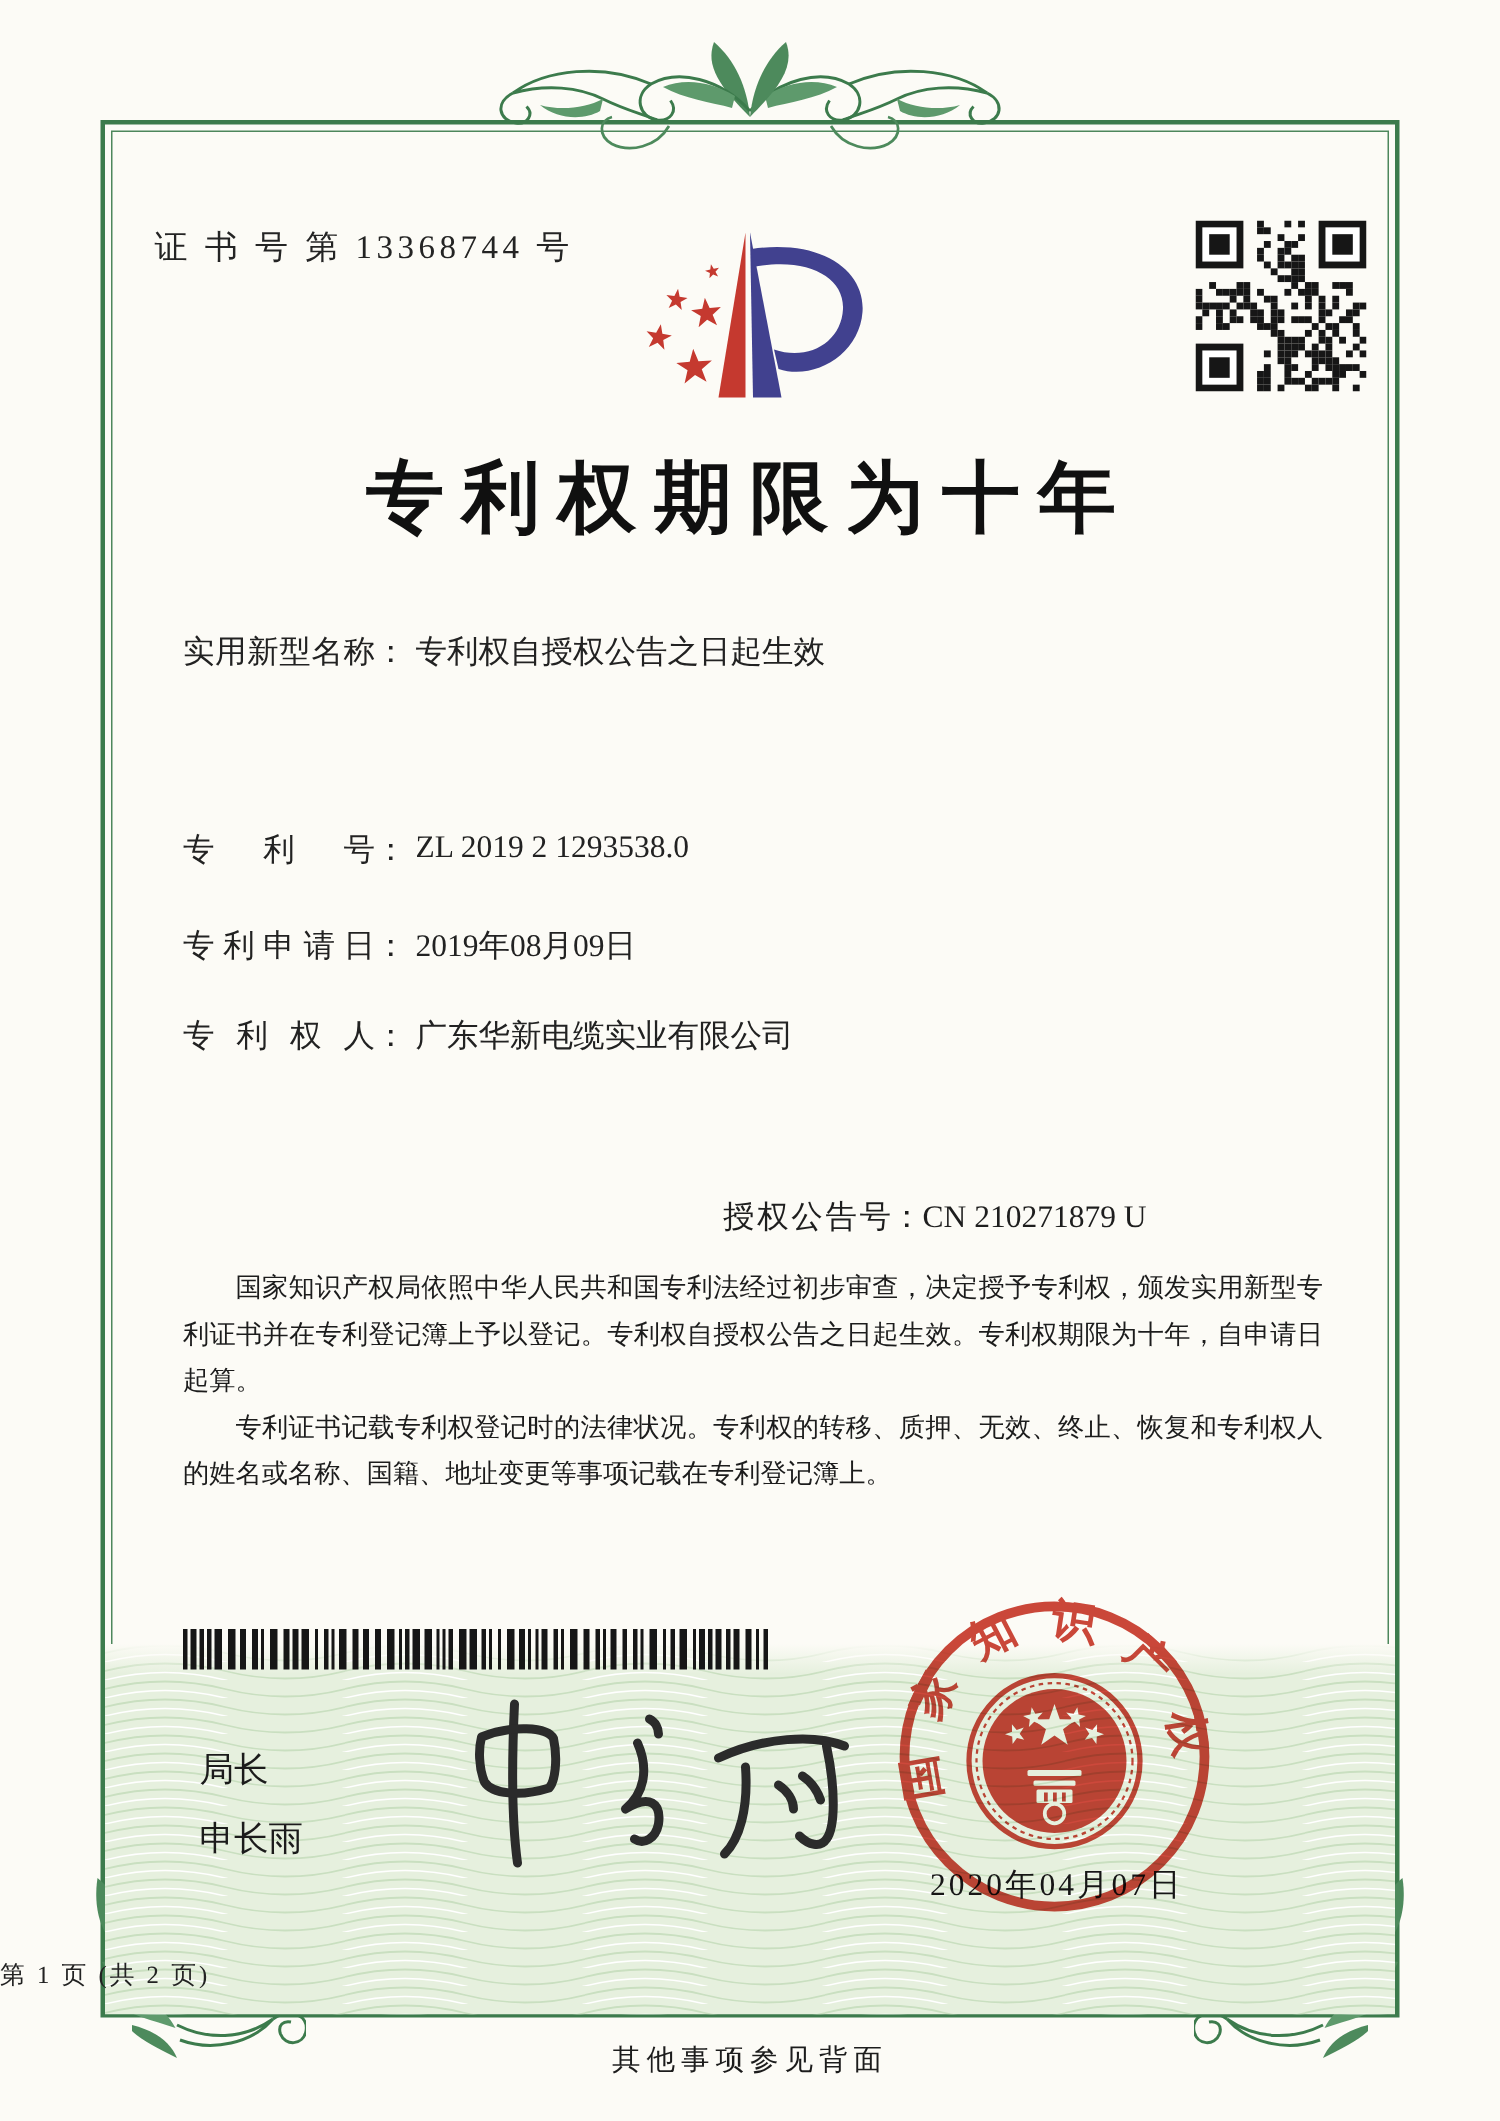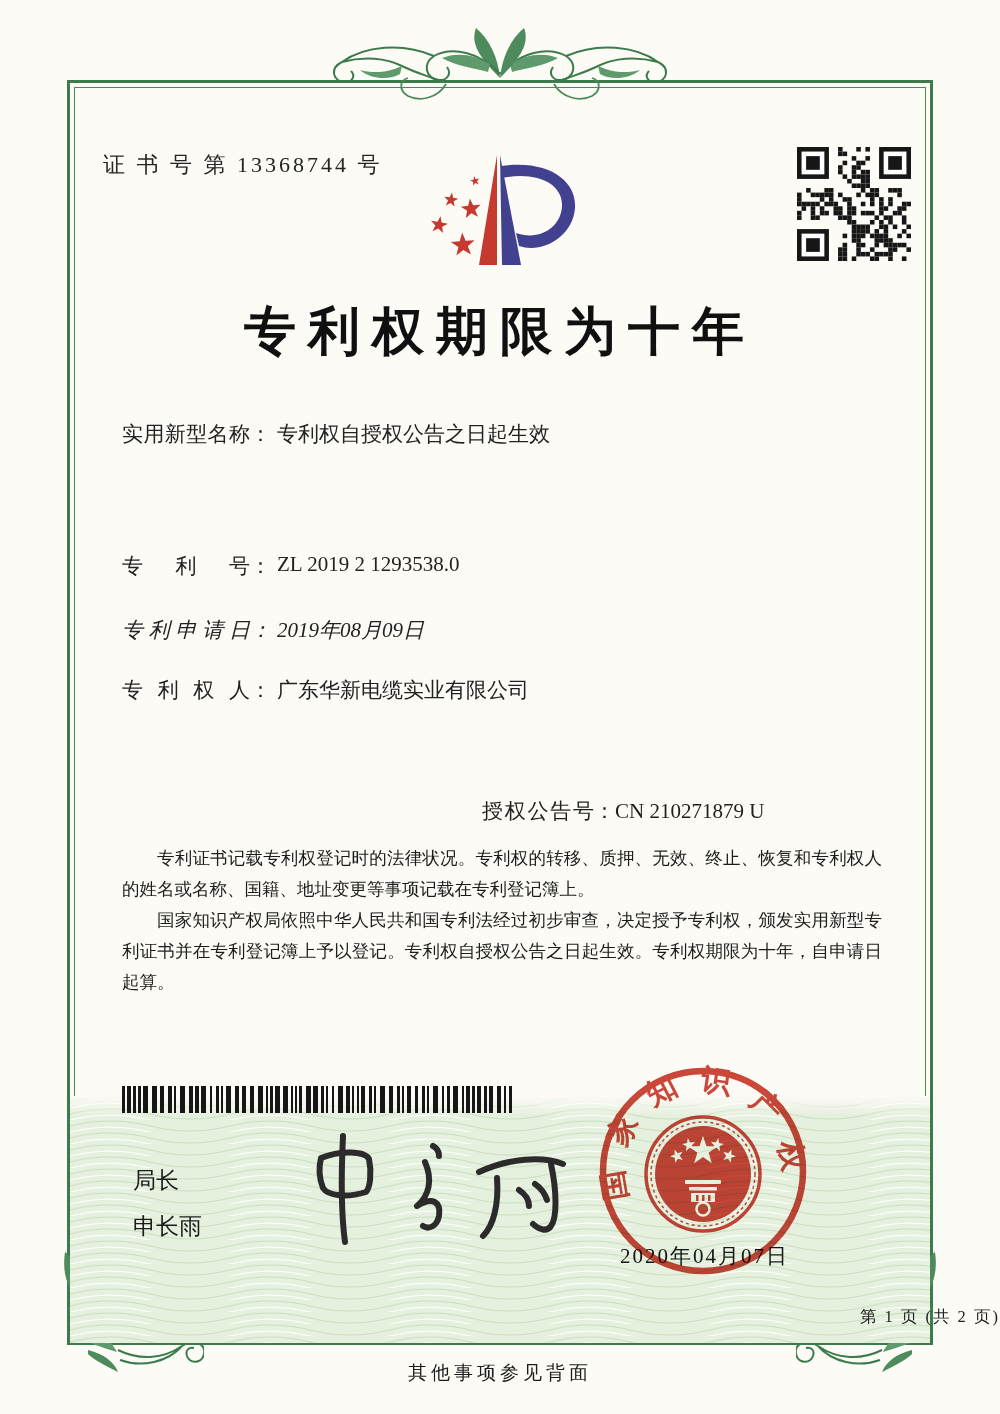--- a/index.html
+++ b/index.html
@@ -25,37 +25,37 @@
   .title{
     position:absolute;left:0;top:297px;width:100%;text-align:center;
     font-size:52px;font-weight:bold;letter-spacing:12px;color:#101010;white-space:nowrap;
   }
   
   .field{position:absolute;left:122px;font-size:21px;color:#222;white-space:nowrap;}
   .lbl{display:inline-block;width:128px;text-align:justify;text-align-last:justify;vertical-align:top;}
   .colon{display:inline-block;vertical-align:top;}
   .val{display:inline-block;vertical-align:top;margin-left:6px;}
   .val-wrap{white-space:normal;width:618px;line-height:34px;}
-  .f1{top:420px;} .f2{top:488px;} .f3{top:552px;} .f4{top:616px;font-style:italic;} .f5{top:676px;} .f6{top:735px;}
+  .f1{top:420px;} .f2{top:488px;} .f3{top:552px;} .f4{top:616px;} .f5{top:676px;} .f6{top:735px;}
   .grant-row{position:absolute;left:122px;top:797px;width:760px;font-size:21px;white-space:nowrap;}
   .grant-pair2{position:absolute;left:360px;top:0;}
   .lbl-grant{display:inline-block;width:112px;text-align:justify;text-align-last:justify;}
   
   .body-text{position:absolute;left:122px;top:843px;width:760px;font-size:17.5px;line-height:31px;color:#1c1c1c;}
   .body-text p{margin:0;text-indent:2em;text-align:justify;}
   
   .guilloche{position:absolute;left:70px;top:1096px;width:860px;height:247px;}
   .barcode{position:absolute;left:122px;top:1086px;width:398px;height:27px;display:flex;align-items:stretch;}
   .barcode div{height:100%;}
   .director{position:absolute;left:133px;top:1158px;font-size:23px;line-height:46px;color:#1b1b1b;
-    font-family:Liberation Serif, serif;}
+    font-family:Liberation Mono, monospace;}
   .signature{position:absolute;left:283px;top:1118px;width:300px;height:140px;}
   .seal{position:absolute;left:588px;top:1056px;width:230px;height:230px;mix-blend-mode:multiply;opacity:.93;}
   .seal-date{position:absolute;left:620px;top:1242px;font-size:21px;letter-spacing:2px;color:#161616;}
-  .page-no{position:absolute;left:0;top:1306px;width:100%;text-align:right;font-size:16.5px;letter-spacing:2px;color:#222;}
+  .page-no{position:absolute;left:0;top:1306px;width:100%;text-align:left;font-size:16.5px;letter-spacing:2px;color:#222;}
   .back-note{position:absolute;left:0;top:1360px;width:100%;text-align:center;font-size:19px;letter-spacing:4px;color:#1c1c1c;}
   .flourish{position:absolute;left:310px;top:6px;width:380px;height:112px;}
   .corner-l{position:absolute;left:54px;top:1250px;width:150px;height:150px;}
   .corner-r{position:absolute;left:796px;top:1250px;width:150px;height:150px;transform:scaleX(-1);}
   svg{display:block;}
 </style>
 </head>
 <body>
 
 <svg width="0" height="0" style="position:absolute">
@@ -318,22 +318,22 @@
     <span class="lbl">专利权人</span><span class="colon">：</span><span class="val">广东华新电缆实业有限公司</span>
   </div>
 
   <div class="grant-row">
     <span class="grant-pair2">
       <span class="lbl-grant">授权公告号</span><span>：</span><span>CN 210271879 U</span>
     </span>
   </div>
 
   <div class="body-text">
+    <p>国家知识产权局依照中华人民共和国专利法经过初步审查，决定授予专利权，颁发实用新型专利证书并在专利登记簿上予以登记。专利权自授权公告之日起生效。专利权期限为十年，自申请日起算。</p>
     <p>专利证书记载专利权登记时的法律状况。专利权的转移、质押、无效、终止、恢复和专利权人的姓名或名称、国籍、地址变更等事项记载在专利登记簿上。</p>
-    <p>国家知识产权局依照中华人民共和国专利法经过初步审查，决定授予专利权，颁发实用新型专利证书并在专利登记簿上予以登记。专利权自授权公告之日起生效。专利权期限为十年，自申请日起算。</p>
   </div>
 
   <svg class="guilloche" viewBox="0 0 860 247" preserveAspectRatio="none">
     <defs>
       <pattern id="gw" width="160" height="12" patternUnits="userSpaceOnUse">
         <path d="M0,6 Q40,-4 80,6 T160,6" fill="none" stroke="#c9dfc0" stroke-width="1.2"></path>
         <path d="M0,12 Q40,2 80,12 T160,12" fill="none" stroke="#ffffff" stroke-width="1"></path>
       </pattern>
       <linearGradient id="fade" x1="0" y1="0" x2="0" y2="1">
         <stop offset="0" stop-color="#fcfbf6"></stop>

